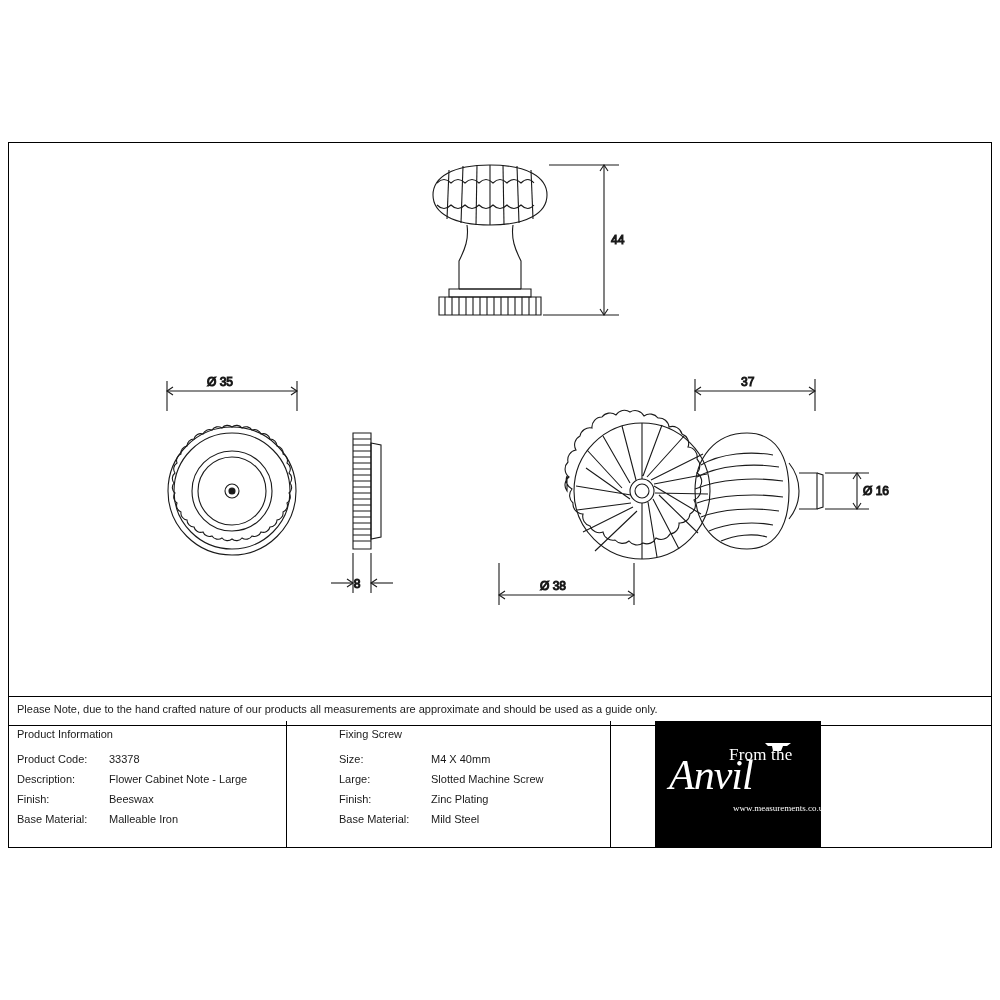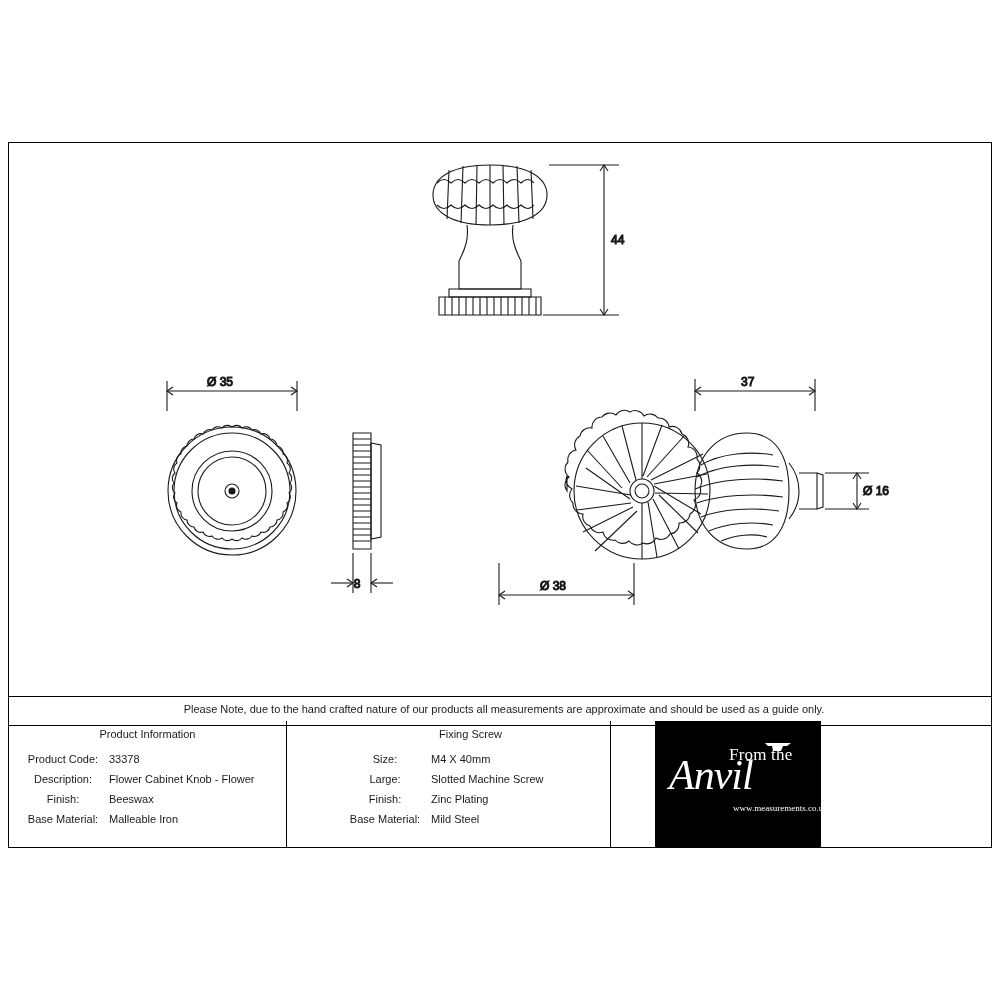--- a/index.html
+++ b/index.html
@@ -16,21 +16,20 @@
     overflow: hidden;
   }
   .sheet {
     position: absolute;
     left: 8px;
     top: 142px;
     width: 984px;
     height: 706px;
     border: 1px solid #000;
     box-sizing: border-box;
-    text-align: center;
   }
   .drawing-area {
     position: absolute;
     left: 0; top: 0;
     width: 982px;
     height: 553px;
   }
   .note-bar {
     position: absolute;
     left: 0;
@@ -267,21 +266,21 @@
   <div class="info-row">
 
     <div class="info-col col-1">
       <div class="col-head">Product Information</div>
       <div class="kv">
         <span class="k">Product Code:</span>
         <span class="v">33378</span>
       </div>
       <div class="kv">
         <span class="k">Description:</span>
-        <span class="v">Flower Cabinet Knob - Flower</span>
+        <span class="v">Flower Cabinet Note - Large</span>
       </div>
       <div class="kv">
         <span class="k">Finish:</span>
         <span class="v">Beeswax</span>
       </div>
       <div class="kv">
         <span class="k">Base Material:</span>
         <span class="v">Malleable Iron</span>
       </div>
     </div>

